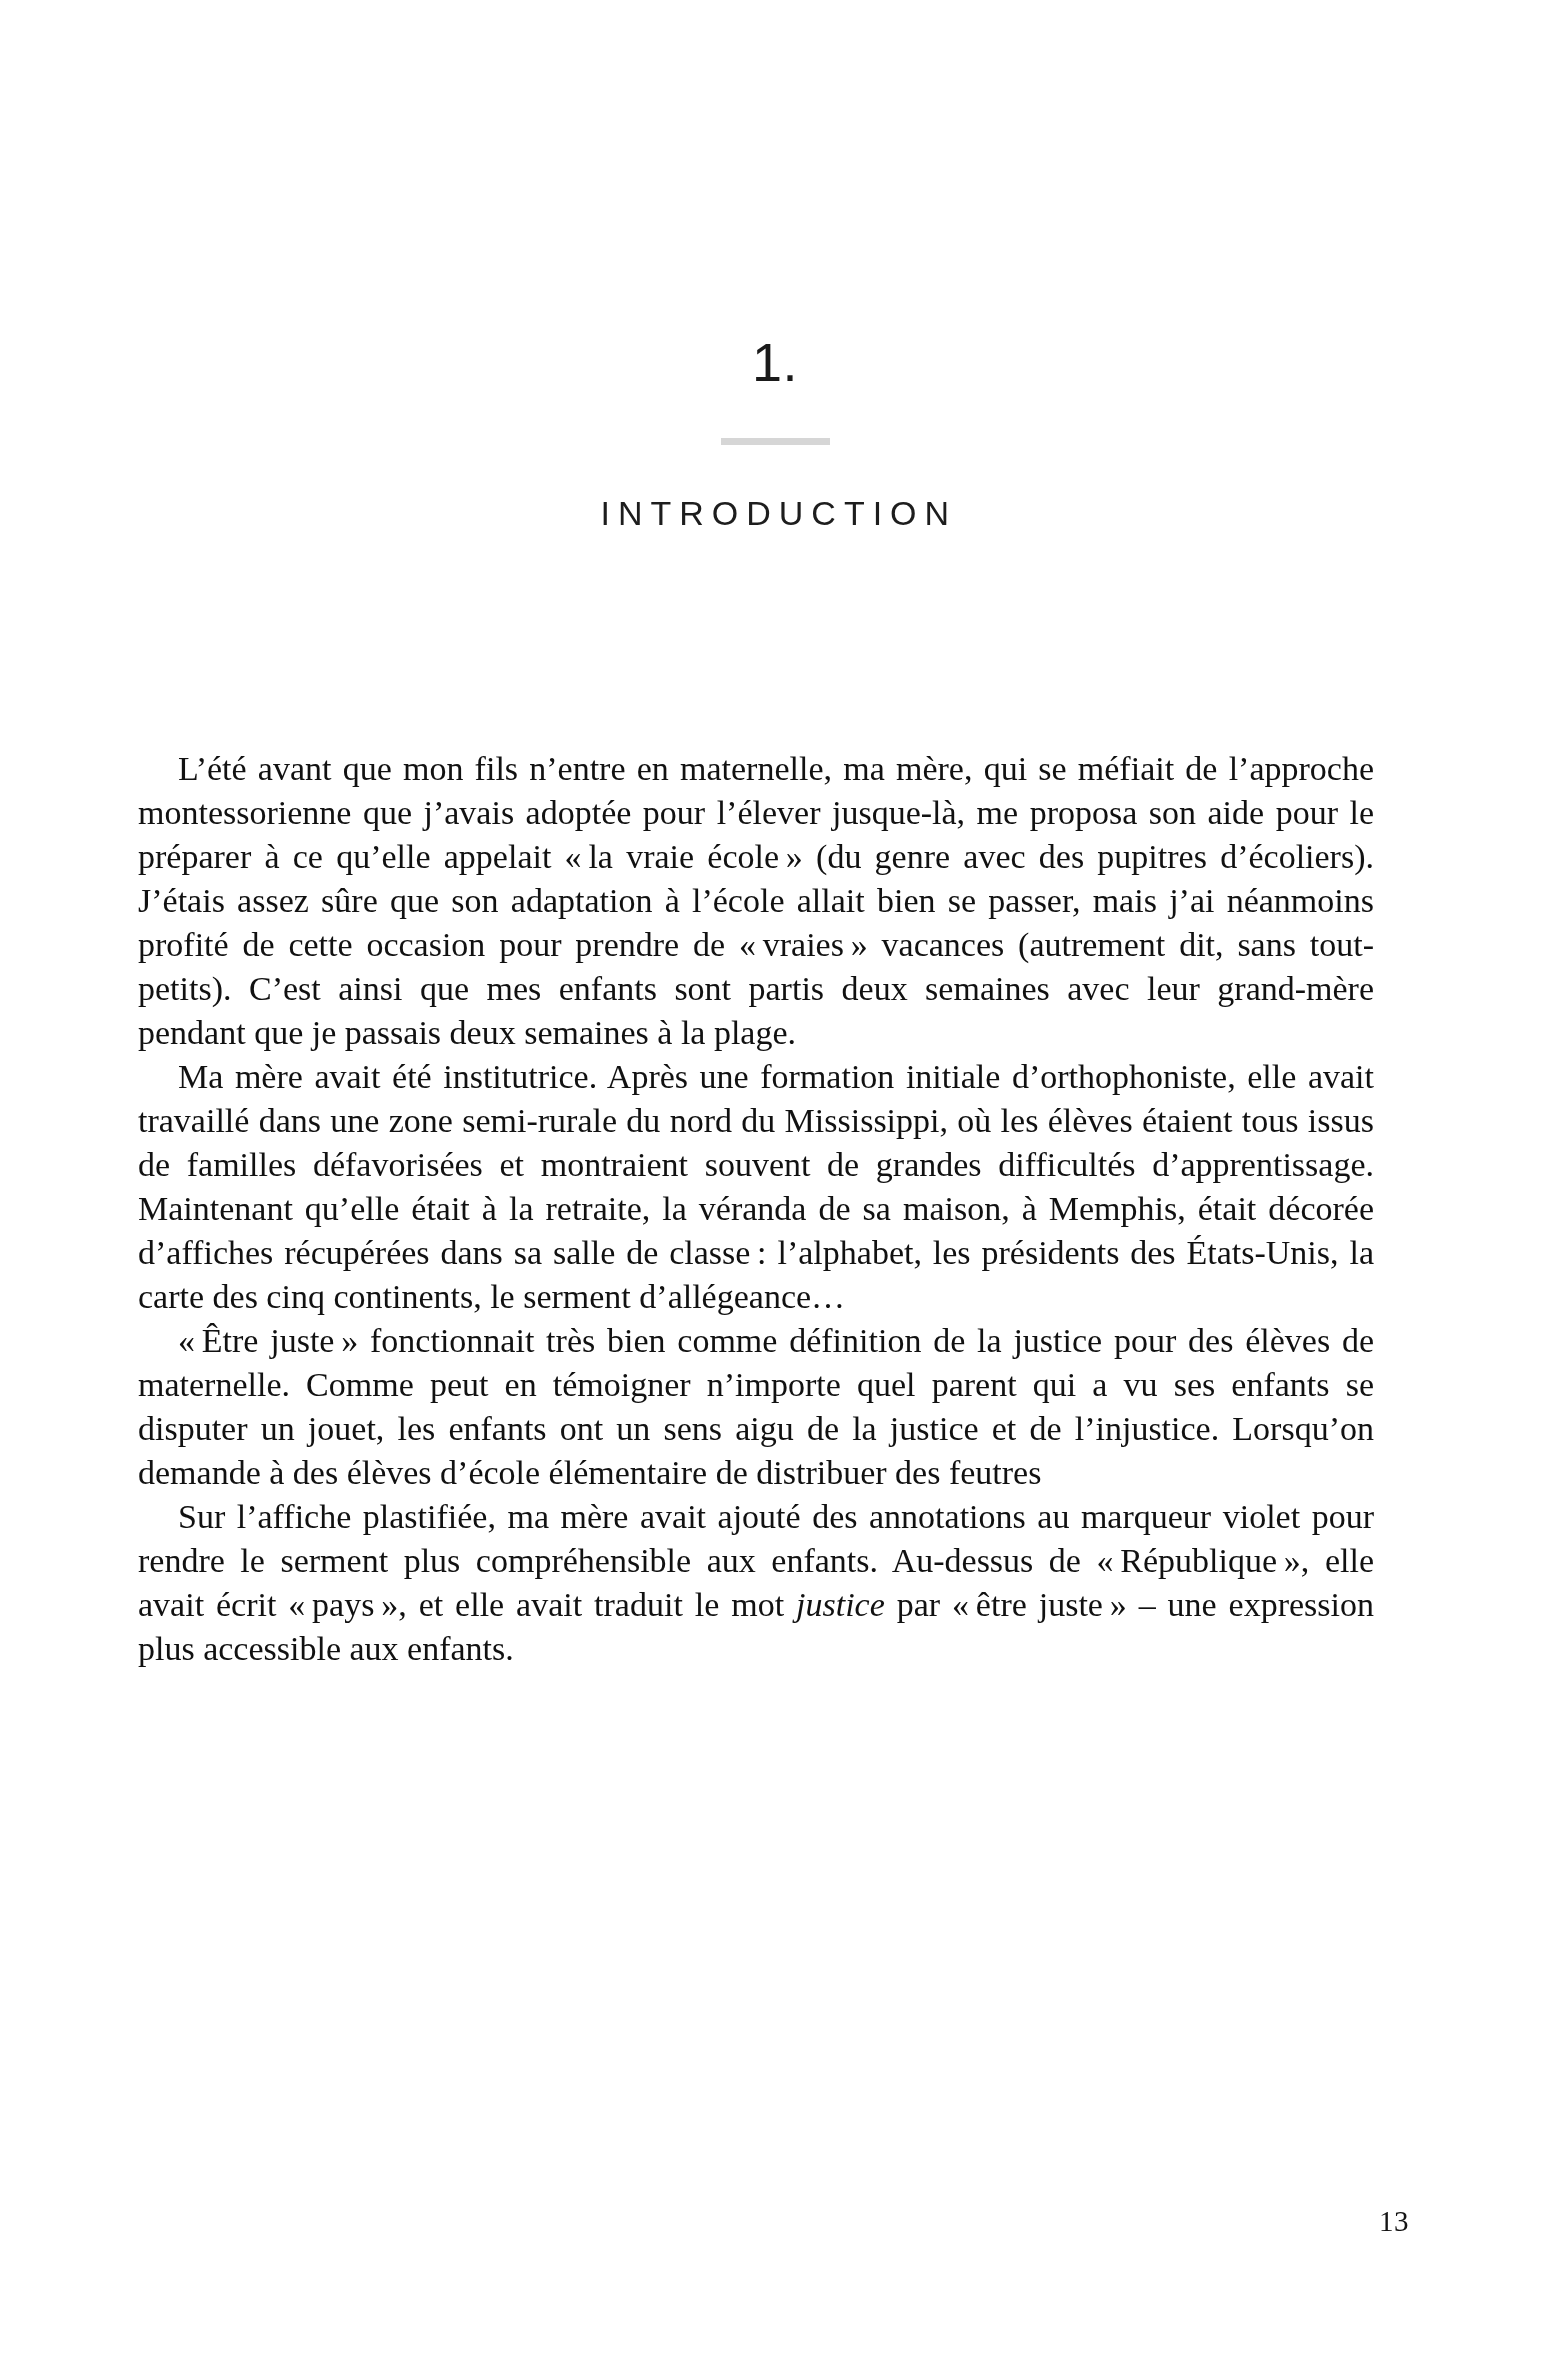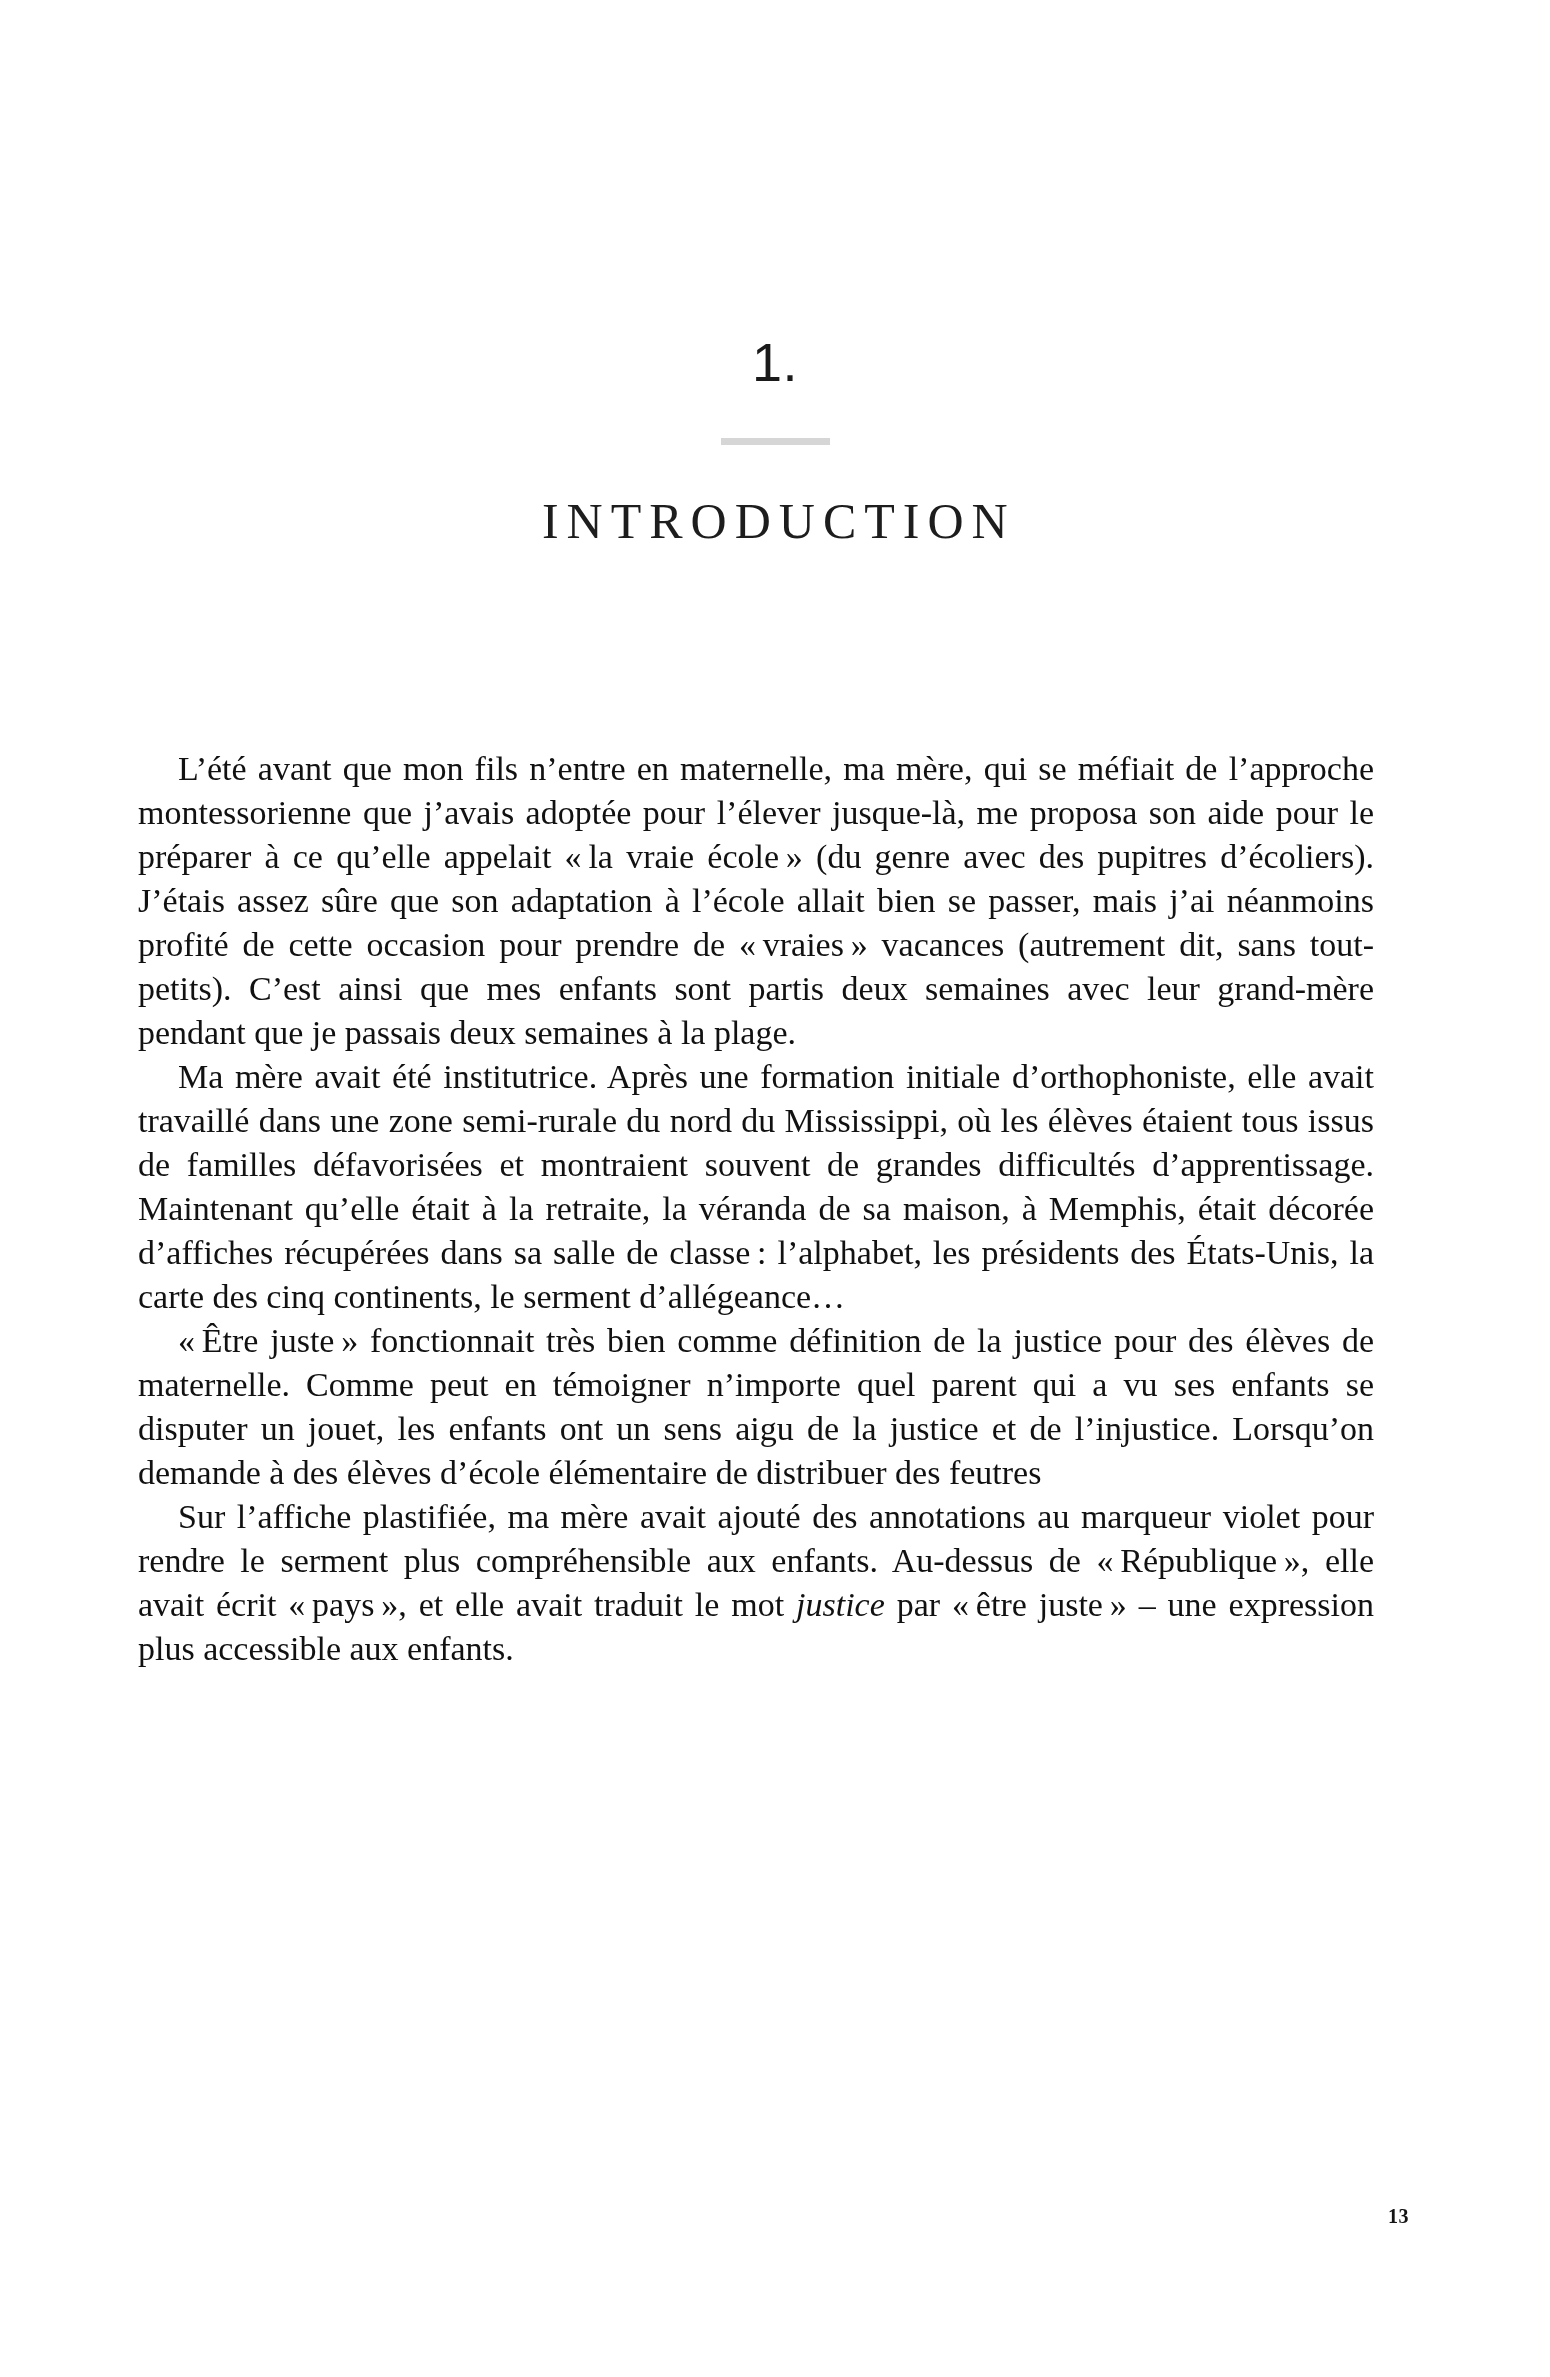--- a/index.html
+++ b/index.html
@@ -38,22 +38,22 @@
 
   .chapter-rule {
     width: 109px;
     height: 6.7px;
     background: #d6d6d6;
     margin: 49px auto 0 auto;
     border: none;
   }
 
   .chapter-title {
-    font-family: Liberation Serif, serif;
-    font-size: 50px;
+    font-family: Liberation Sans, sans-serif;
+    font-size: 34px;
     font-weight: 400;
     color: #1d1d1d;
     letter-spacing: 8px;
     line-height: 1;
     margin: 51px 0 0 0;
     padding-left: 7.6px;
   }
 
   
   .body-text {
@@ -81,22 +81,22 @@
   .body-text p em {
     font-style: italic;
   }
 
   
   .folio {
     position: absolute;
     right: 141px;
     top: 2205px;
     font-family: "Liberation Serif", "DejaVu Serif", serif;
-    font-size: 20px;
-    font-weight: 700;
+    font-size: 29px;
+    font-weight: 400;
     color: #141414;
     letter-spacing: 0.5px;
   }
 </style>
 </head>
 <body>
 
 <div class="page">
 
   <div class="chapter-head">

